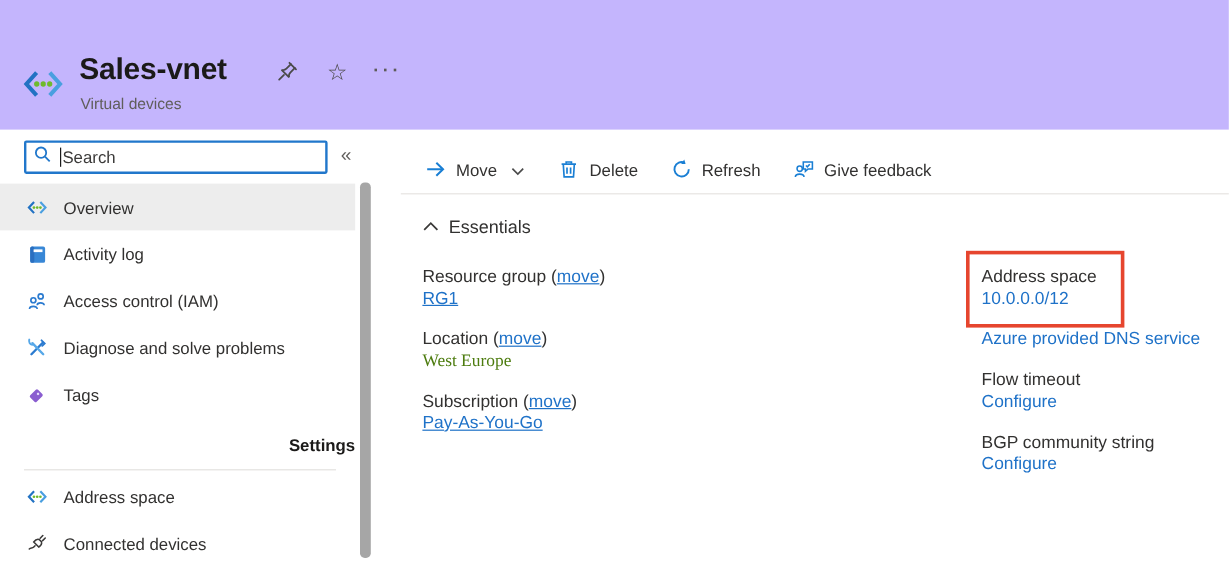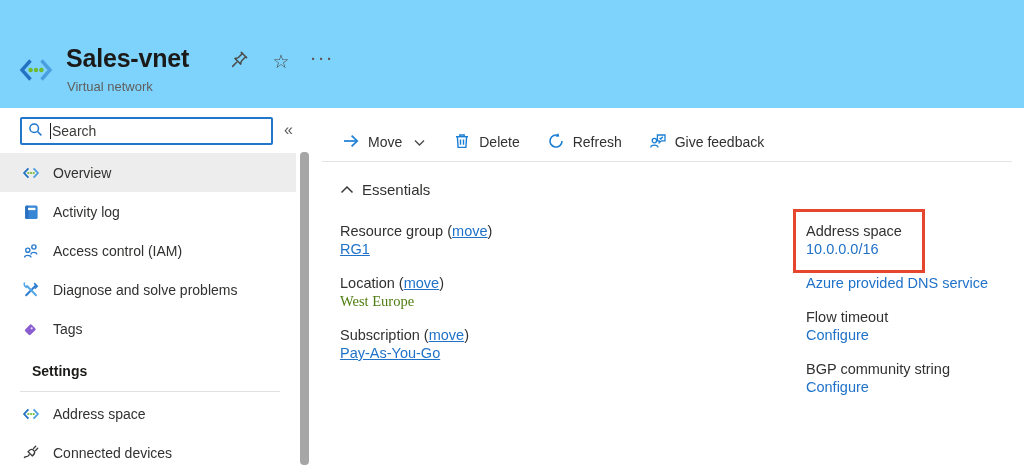--- a/index.html
+++ b/index.html
@@ -1,52 +1,52 @@
 <!DOCTYPE html>
 <html><head>
 <meta charset="utf-8">
 <style>
   * { margin:0; padding:0; box-sizing:border-box; }
   html,body { width:1024px; height:473px; background:#ffffff; overflow:hidden;
               font-family:"Liberation Sans","DejaVu Sans",sans-serif; color:#323130; }
 
   
-  .page-header { position:absolute; left:0; top:0; width:1024px; height:108px; background:#7dd3fc; }
+  .page-header { position:absolute; left:0; top:0; width:1024px; height:108px; background:#c4b5fd; }
   .res-icon { position:absolute; left:18px; top:52px; width:36px; height:36px; }
   .page-title { position:absolute; left:66px; top:44px; font-size:25px; font-weight:700; color:#1b1a19; letter-spacing:-0.2px; }
   .page-subtitle { position:absolute; left:67px; top:79px; font-size:13px; color:#605e5c; }
   .header-actions { position:absolute; left:228px; top:50px; display:flex; align-items:center; gap:20px; }
   .hdr-btn { width:22px; height:22px; display:flex; align-items:center; justify-content:center; background:none; border:none; cursor:pointer; }
   .star-glyph { font-size:19px; color:#484644; line-height:1; }
   .dots-glyph { font-size:15px; color:#5d5b59; letter-spacing:3px; font-weight:700; line-height:1; padding-bottom:6px; }
 
   
   .sidebar { position:absolute; left:0; top:112px; width:312px; height:361px; background:#fff; }
   .search-box { position:absolute; left:20px; top:5px; width:253px; height:28px;
                 border:2px solid #2177cb; border-radius:2px; background:#fff;
                 display:flex; align-items:center; padding:4px 6px; }
   .search-box svg { flex:0 0 auto; }
   .search-caret { width:1px; height:16px; background:#1a1a1a; margin:0 1px 0 7px; }
   .search-input { border:none; outline:none; flex:1; font-size:14px; color:#323130;
                   font-family:"Liberation Sans","DejaVu Sans",sans-serif; background:transparent; }
   .search-input::placeholder { color:#3b3a39; opacity:1; }
   .collapse-btn { position:absolute; left:284px; top:9px; background:none; border:none; cursor:pointer;
                   font-size:16px; color:#605e5c; }
-  .menu { position:absolute; left:0; top:41px; width:296px; }
+  .menu { position:absolute; left:0; top:41px; width:296px;text-align:right; }
   .menu-item { height:39px; display:flex; align-items:center; padding-left:22px; gap:13px;
                font-size:14px; color:#323130; cursor:pointer; }
   .menu-item.selected { background:#ededed; }
   .menu-item .mi-icon { width:18px; height:18px; flex:0 0 auto; display:flex; }
   .section-title { margin:15px 0 0 32px; font-size:14px; font-weight:700; color:#1b1a19; height:22px; }
   .section-divider { border:none; border-top:1px solid #e3e1df; margin:6px 16px 2px 20px; }
   .side-scrollbar { position:absolute; left:300px; top:40px; width:9px; height:313px;
                     background:#a6a6a6; border-radius:4px; cursor:pointer; }
 
   
-  .main { position:absolute; left:328px; top:125px; width:684px; height:348px; }
+  .main { position:absolute; left:340px; top:125px; width:684px; height:348px; }
   .toolbar { position:absolute; left:14px; top:3px; height:28px; display:flex; align-items:center; gap:27px; }
   .tb-btn { display:flex; align-items:center; gap:8px; background:none; border:none; cursor:pointer;
             font-size:14px; color:#323130; font-family:"Liberation Sans","DejaVu Sans",sans-serif; }
   .tb-chevron { margin-left:3px; display:flex; }
   .toolbar-divider { position:absolute; left:-6px; right:0; top:36px; border-top:1px solid #e6e4e2; }
   .essentials-header { position:absolute; left:12px; top:56px; display:flex; align-items:center; gap:8px;
                        background:none; border:none; cursor:pointer; font-size:15px; color:#323130;
                        font-family:"Liberation Sans","DejaVu Sans",sans-serif; }
   .ess-col { position:absolute; top:97px; }
   .col-left { left:12px; }
@@ -67,21 +67,21 @@
   <span class="res-icon">
     <svg width="36" height="36" viewBox="0 0 36 36">
       <path d="M12.5 8.5 L4 18 L12.5 27.5" stroke="#2272c3" stroke-width="3.4" fill="none"></path>
       <path d="M23.5 8.5 L32 18 L23.5 27.5" stroke="#4a9fe0" stroke-width="3.4" fill="none"></path>
       <circle cx="12.6" cy="18" r="2.2" fill="#6fba2c"></circle>
       <circle cx="18" cy="18" r="2.2" fill="#6fba2c"></circle>
       <circle cx="23.4" cy="18" r="2.2" fill="#6fba2c"></circle>
     </svg>
   </span>
   <h1 class="page-title">Sales-vnet</h1>
-  <div class="page-subtitle">Virtual network</div>
+  <div class="page-subtitle">Virtual devices</div>
 
   <div class="header-actions">
     <button class="hdr-btn" title="">
       <span>
         <svg width="19" height="19" viewBox="0 0 18 18" fill="none" stroke="#4a4a49" stroke-width="1.4" stroke-linecap="round">
           <path d="M10.6 2.2 L15.8 7.4"></path>
           <path d="M11.8 3.2 L8.2 6.8 C7.2 7.8 5.6 8.1 4.4 7.7 L10.4 13.7 C10 12.5 10.3 10.9 11.3 9.9 L14.9 6.3"></path>
           <path d="M6.3 11.7 L2.5 15.5"></path>
         </svg>
       </span>
@@ -287,21 +287,21 @@
       <div class="f-value"><a class="lnk-u">Pay-As-You-Go</a></div>
     </div>
 
   </div>
 
   <div class="ess-col col-right">
     <div class="highlight-box"></div>
 
     <div class="field">
       <div class="f-label">Address space</div>
-      <div class="f-value"><a class="lnk">10.0.0.0/16</a></div>
+      <div class="f-value"><a class="lnk">10.0.0.0/12</a></div>
     </div>
 
     <div class="field">
       <div class="f-value"><a class="lnk">Azure provided DNS service</a></div>
     </div>
 
     <div class="field">
       <div class="f-label">Flow timeout</div>
       <div class="f-value"><a class="lnk">Configure</a></div>
     </div>

